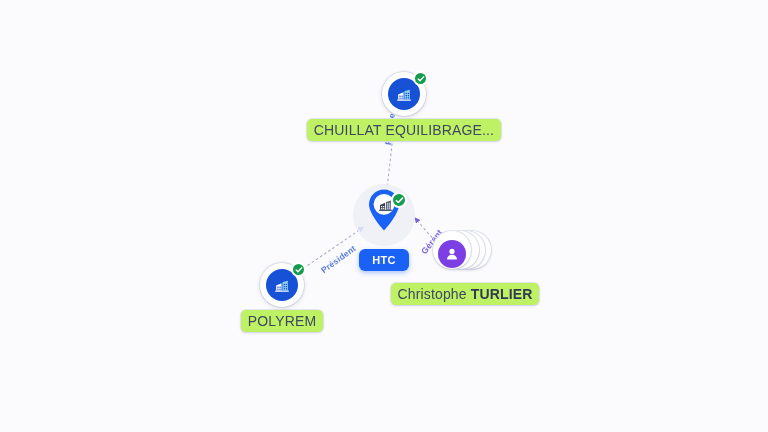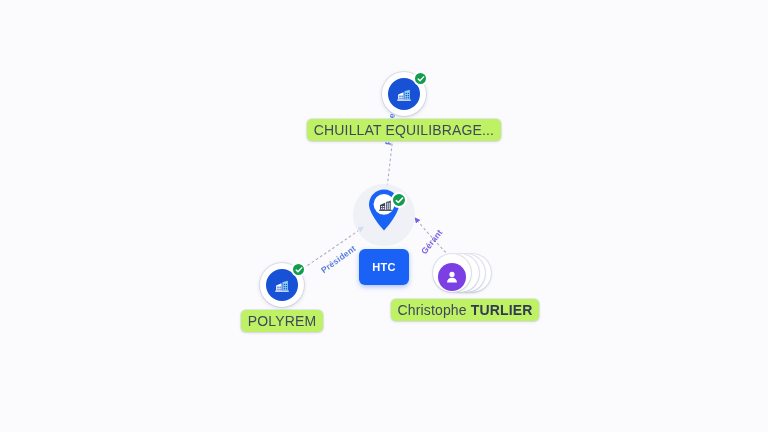--- a/index.html
+++ b/index.html
@@ -148,21 +148,21 @@
     white-space: nowrap;
     box-shadow: 0 1px 3px rgba(40,50,90,0.14), 0 0 0 1px rgba(230,232,240,0.9);
     letter-spacing: 0.15px;
   }
   .node-label .lastname { font-weight: bold; color: #323a52; }
   .node-label.primary-label {
     background: #1a62f5;
     color: #ffffff;
     font-weight: bold;
     font-size: 11px;
-    padding: 12px 13px;
+    padding: 5px 13px;
     border-radius: 6px;
     box-shadow: 0 2px 5px rgba(26,98,245,0.35);
     letter-spacing: 0.3px;
   }
 
   
   .edge-label {
     position: absolute;
     font-size: 8.5px;
     font-weight: bold;
@@ -288,21 +288,21 @@
       </div>
       <div class="check-badge" style="right:-2px; top:-1px;">
         <svg width="8" height="8" viewBox="0 0 12 12">
           <path d="M1.8 6.1 L4.4 8.6 L10 2.8" fill="none" stroke="#ffffff" stroke-width="2.1" stroke-linecap="round" stroke-linejoin="round"></path>
         </svg>
       </div>
     </div>
     <div class="node-label">POLYREM</div>
   </div>
 
-  <div class="node" style="left:416px; top:250px; width:98px;">
+  <div class="node" style="left:416px; top:227px; width:98px;gap:7px;">
     <div class="person-wrap" style="margin-left:-6px;">
       <div class="person-stack s3"></div>
       <div class="person-stack s2"></div>
       <div class="person-stack s1"></div>
       <div class="person-stack s0">
         <div class="person-inner">
           <svg width="16" height="16" viewBox="0 0 24 24">
             <circle cx="12" cy="8.2" r="3.9" fill="#ffffff"></circle>
             <path d="M4.6 20.2 C4.6 15.8 7.9 13.2 12 13.2
                      C16.1 13.2 19.4 15.8 19.4 20.2 Z" fill="#ffffff"></path>

